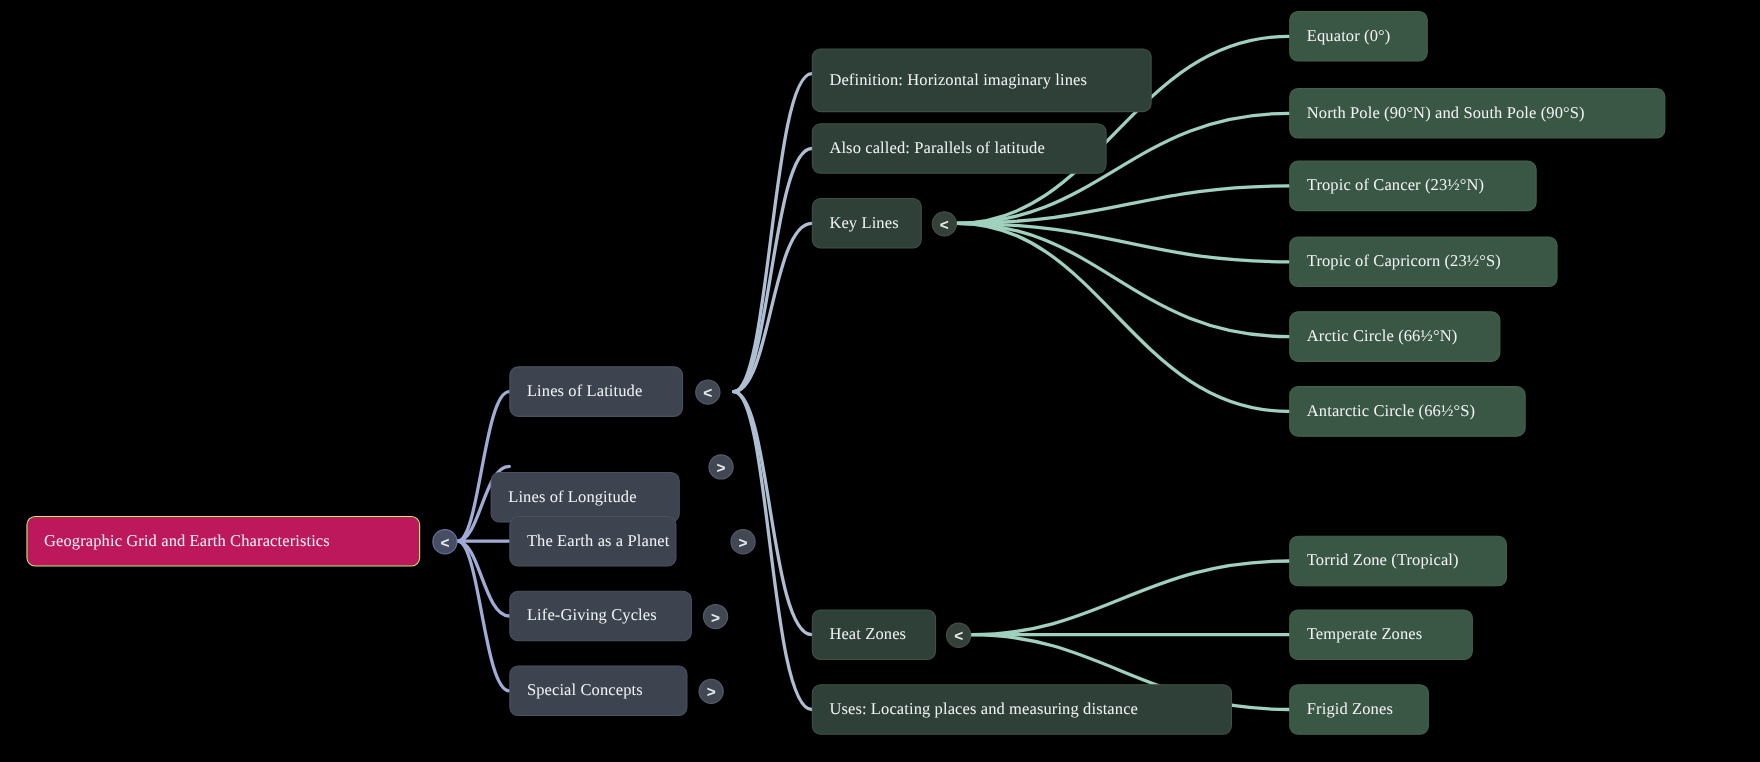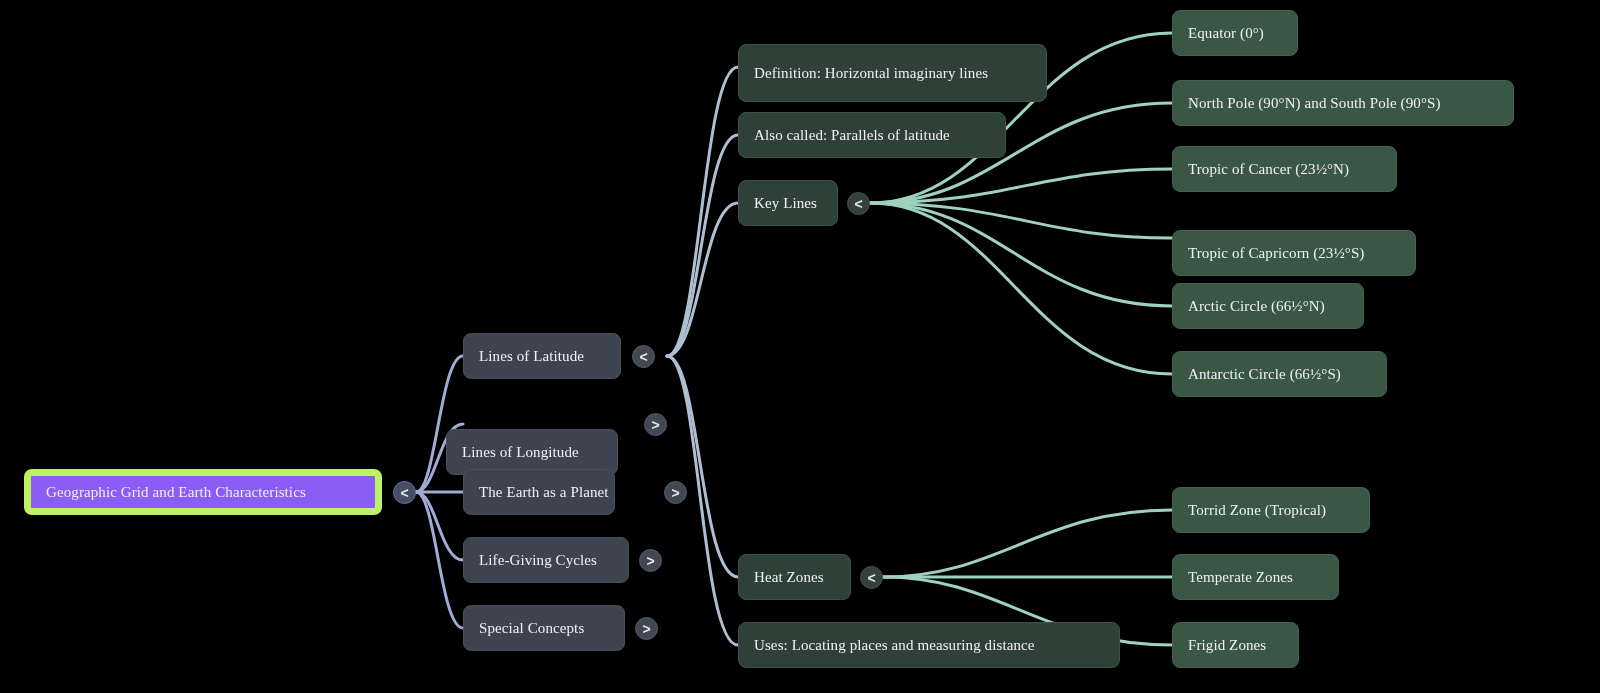--- a/index.html
+++ b/index.html
@@ -30,22 +30,22 @@
     border-radius: 8px;
     color: #f0f2f4;
     font-size: 15px;
     line-height: 1;
     padding: 0 15px;
     white-space: nowrap;
     letter-spacing: 0.1px;
     z-index: 5;
   }
   .node.root {
-    background: #8b5cf6;
-    border: 7px solid #bef264;
+    background: #be185d;
+    border: 1px solid #bef264;
   }
   .node.lvl2 {
     background: #3d444f;
     border: 1px solid #4a515d;
   }
   .node.lvl3 {
     background: #2f4038;
     border: 1px solid #3c5146;
   }
   .node.leaf {
@@ -193,21 +193,21 @@
   </div>
 
   <div class="node leaf" style="left:1172px; top:80px; width:342px; height:46px;">
     <span>North Pole (90°N) and South Pole (90°S)</span>
   </div>
 
   <div class="node leaf" style="left:1172px; top:146px; width:225px; height:46px;">
     <span>Tropic of Cancer (23½°N)</span>
   </div>
 
-  <div class="node leaf" style="left:1172px; top:215px; width:244px; height:46px;margin-top:15px;">
+  <div class="node leaf" style="left:1172px; top:215px; width:244px; height:46px;">
     <span>Tropic of Capricorn (23½°S)</span>
   </div>
 
   <div class="node leaf" style="left:1172px; top:283px; width:192px; height:46px;">
     <span>Arctic Circle (66½°N)</span>
   </div>
 
   <div class="node leaf" style="left:1172px; top:351px; width:215px; height:46px;">
     <span>Antarctic Circle (66½°S)</span>
   </div>

